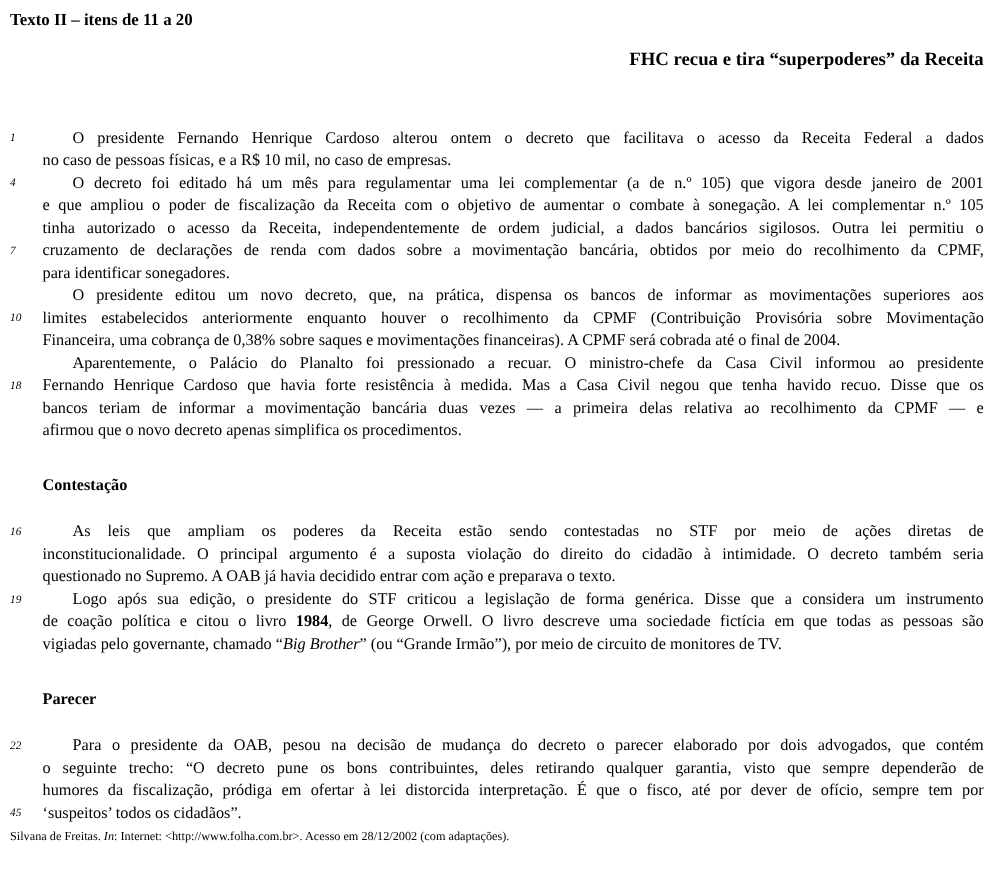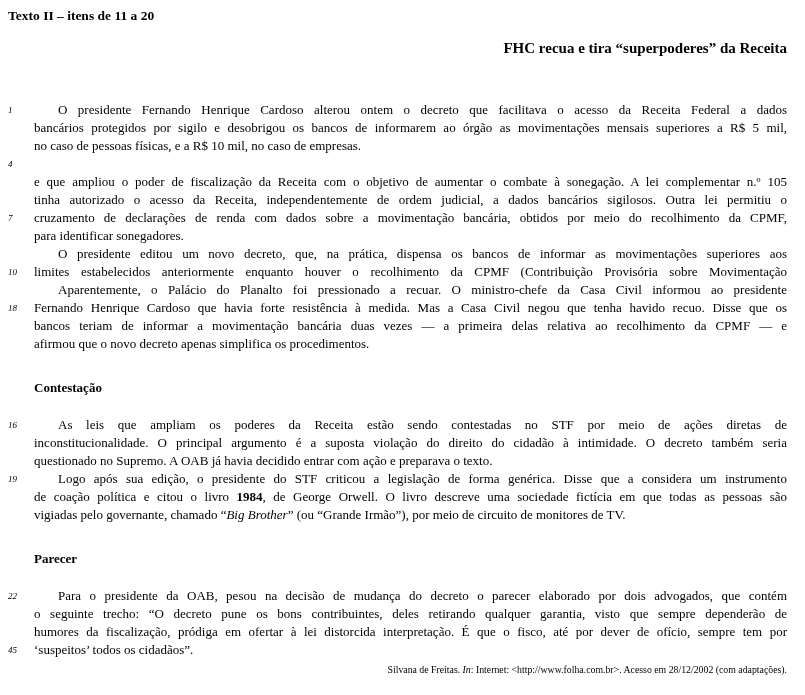--- a/index.html
+++ b/index.html
@@ -52,42 +52,41 @@
     margin-bottom: 19px;
     padding-left: 26px;
     font-weight: bold;
     height: 18px;
     line-height: 18px;
   }
   .b { font-weight: bold; }
   .i { font-style: italic; }
   .source {
     margin-top: 4px;
-    text-align: right;
     font-size: 9.8px;
     line-height: 13px;
   }
 </style>
 </head>
 <body>
 
 <div class="page">
   <div class="header">Texto II – itens de 11 a 20</div>
   <div class="title">FHC recua e tira “superpoderes” da Receita</div>
   <div class="article-body">
       <div class="line j ind"><span class="num">1</span><span>O presidente Fernando Henrique Cardoso alterou ontem o decreto que facilitava o acesso da Receita Federal a dados</span></div>
-      <div class="line j"><span class="num"></span><span>bancários protegidos por sigilo e desobrigou os bancos de informarem ao órgão as movimentações mensais superiores a R$ 5 mil,</span></div>
       <div class="line"><span class="num"></span><span>no caso de pessoas físicas, e a R$ 10 mil, no caso de empresas.</span></div>
-      <div class="line j ind"><span class="num">4</span></div>
+      <div class="line j ind"><span class="num">4</span><span>O decreto foi editado há um mês para regulamentar uma lei complementar (a de n.º 105) que vigora desde janeiro de 2001</span></div>
       <div class="line j"><span class="num"></span><span>e que ampliou o poder de fiscalização da Receita com o objetivo de aumentar o combate à sonegação. A lei complementar n.º 105</span></div>
       <div class="line j"><span class="num"></span><span>tinha autorizado o acesso da Receita, independentemente de ordem judicial, a dados bancários sigilosos. Outra lei permitiu o</span></div>
       <div class="line j"><span class="num">7</span><span>cruzamento de declarações de renda com dados sobre a movimentação bancária, obtidos por meio do recolhimento da CPMF,</span></div>
       <div class="line"><span class="num"></span><span>para identificar sonegadores.</span></div>
       <div class="line j ind"><span class="num"></span><span>O presidente editou um novo decreto, que, na prática, dispensa os bancos de informar as movimentações superiores aos</span></div>
       <div class="line j"><span class="num">10</span><span>limites estabelecidos anteriormente enquanto houver o recolhimento da CPMF (Contribuição Provisória sobre Movimentação</span></div>
+      <div class="line"><span class="num"></span><span>Financeira, uma cobrança de 0,38% sobre saques e movimentações financeiras). A CPMF será cobrada até o final de 2004.</span></div>
       <div class="line j ind"><span class="num"></span><span>Aparentemente, o Palácio do Planalto foi pressionado a recuar. O ministro-chefe da Casa Civil informou ao presidente</span></div>
       <div class="line j"><span class="num">18</span><span>Fernando Henrique Cardoso que havia forte resistência à medida. Mas a Casa Civil negou que tenha havido recuo. Disse que os</span></div>
       <div class="line j"><span class="num"></span><span>bancos teriam de informar a movimentação bancária duas vezes — a primeira delas relativa ao recolhimento da CPMF — e</span></div>
       <div class="line"><span class="num"></span><span>afirmou que o novo decreto apenas simplifica os procedimentos.</span></div>
       <div class="heading">Contestação</div>
       <div class="line j ind"><span class="num">16</span><span>As leis que ampliam os poderes da Receita estão sendo contestadas no STF por meio de ações diretas de</span></div>
       <div class="line j"><span class="num"></span><span>inconstitucionalidade. O principal argumento é a suposta violação do direito do cidadão à intimidade. O decreto também seria</span></div>
       <div class="line"><span class="num"></span><span>questionado no Supremo. A OAB já havia decidido entrar com ação e preparava o texto.</span></div>
       <div class="line j ind"><span class="num">19</span><span>Logo após sua edição, o presidente do STF criticou a legislação de forma genérica. Disse que a considera um instrumento</span></div>
       <div class="line j"><span class="num"></span><span>de coação política e citou o livro </span><span class="b">1984</span><span>, de George Orwell. O livro descreve uma sociedade fictícia em que todas as pessoas são</span></div>

